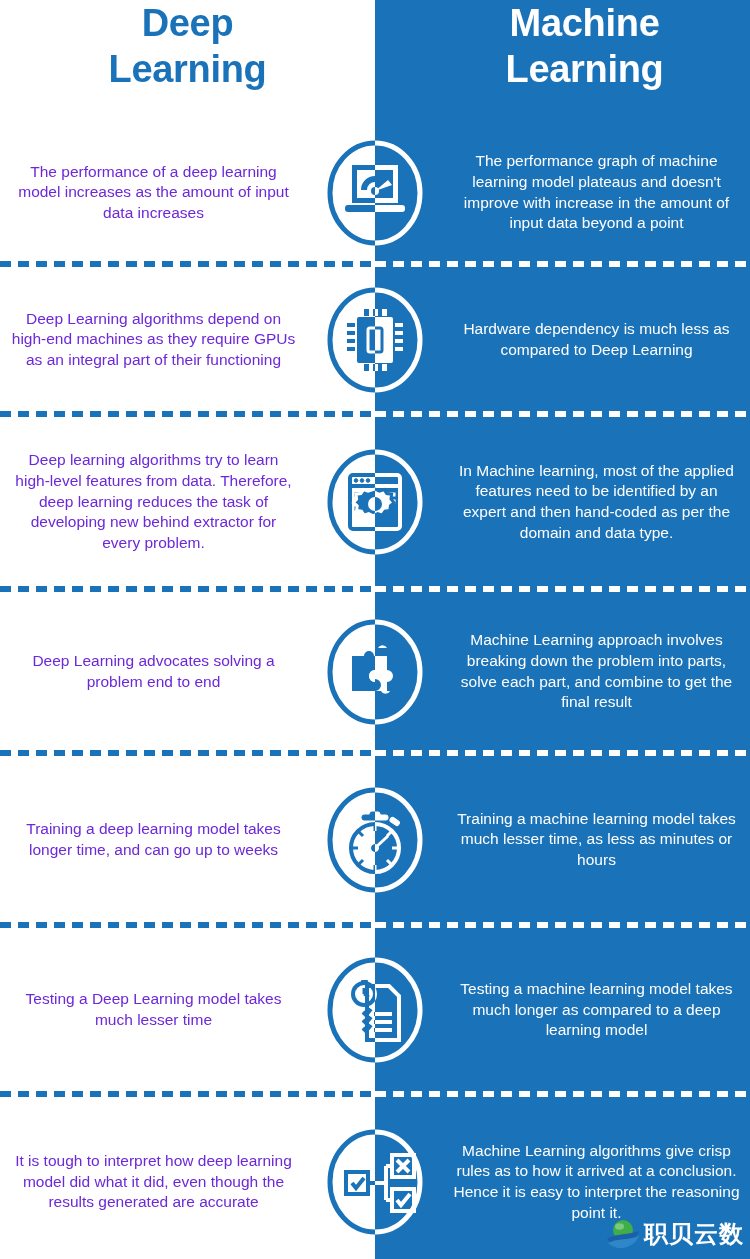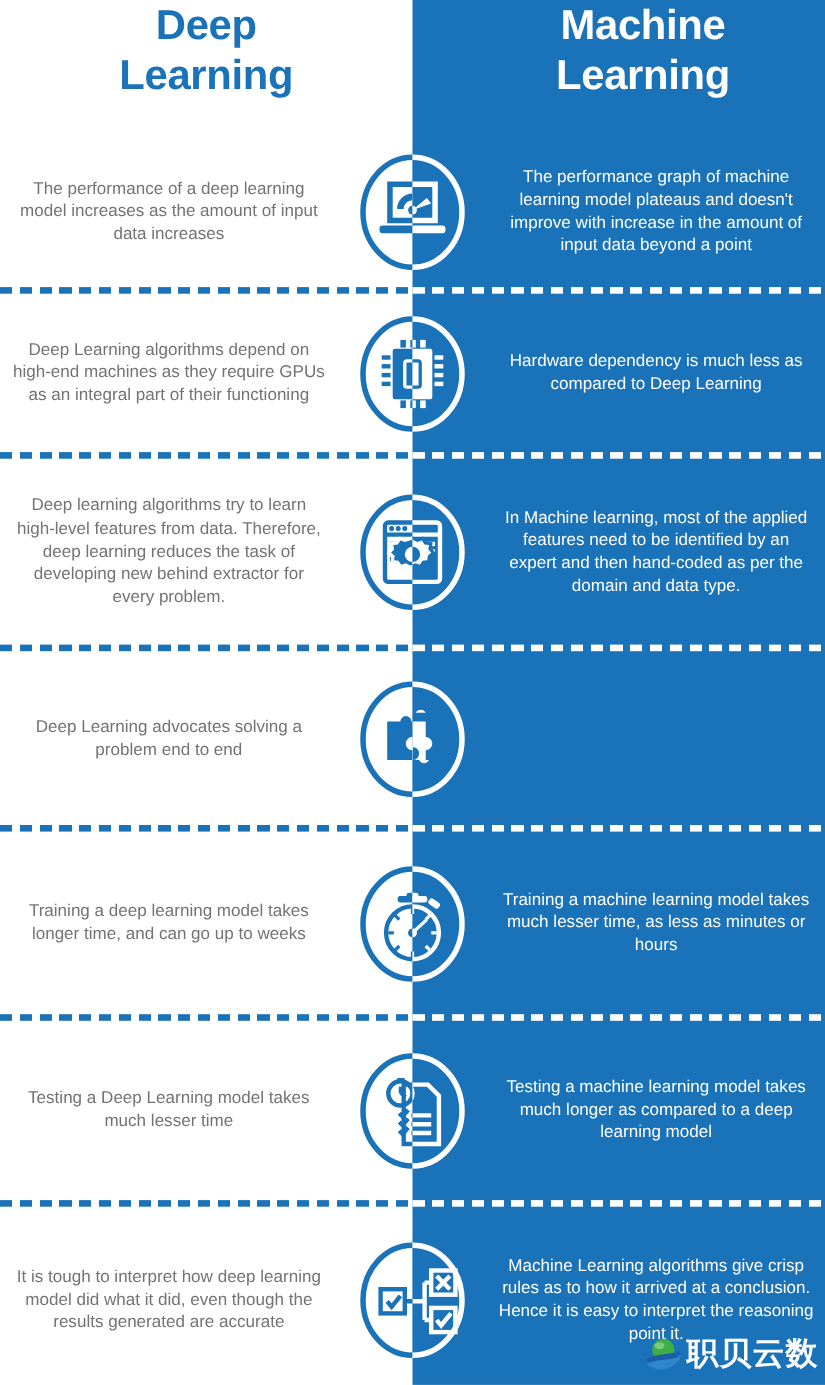--- a/index.html
+++ b/index.html
@@ -87,21 +87,21 @@
   }
   .cell-right {
     justify-content: flex-end;
     padding: 0 10px 0 78px;
   }
   .cell-text {
     width: 100%;
     font-size: 15.5px;
     line-height: 1.33;
   }
-  .text-left { color: #737373; }
+  .text-left { color: #6d28d9; }
   .text-right { color: #ffffff; }
 
   
   .icon-badge {
     position: absolute;
     left: 375px;
     top: 50%;
     transform: translate(-50%, -50%);
     width: 98px;
     height: 108px;
@@ -139,21 +139,21 @@
   .watermark {
     position: absolute;
     right: 6px;
     bottom: 8px;
     display: flex;
     align-items: center;
     gap: 4px;
     z-index: 20;
   }
   .watermark-text {
-    font-size: 29px;
+    font-size: 24px;
     color: #ffffff;
     font-weight: bold;
     letter-spacing: 1px;
     font-family: "DejaVu Sans", sans-serif;
   }
 </style>
 </head>
 <body>
 
 <div id="infographic">
@@ -324,20 +324,23 @@
 
     <div class="divider">
       <div class="divider-half left"></div>
       <div class="divider-half right"></div>
     </div>
 
     <div class="row" style="height:155px">
       <div class="cell cell-left">
         <div class="cell-text text-left">Deep Learning advocates solving a problem end to end</div>
       </div>
+      <div class="cell cell-right">
+        <div class="cell-text text-right">Machine Learning approach involves breaking down the problem into parts, solve each part, and combine to get the final result</div>
+      </div>
       <div class="icon-badge">
         <svg viewBox="0 0 98 108">
           <defs>
             <clipPath id="clipL4">
                 <rect x="0" y="0" width="49" height="108"></rect>
               </clipPath>
             <clipPath id="clipR4">
                 <rect x="49" y="0" width="49" height="108"></rect>
               </clipPath>
           </defs>

